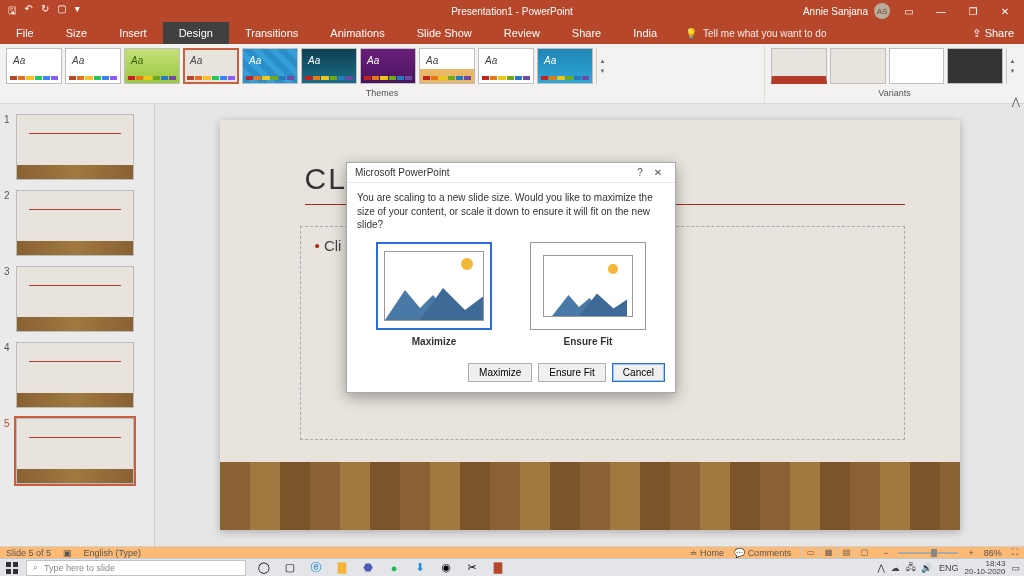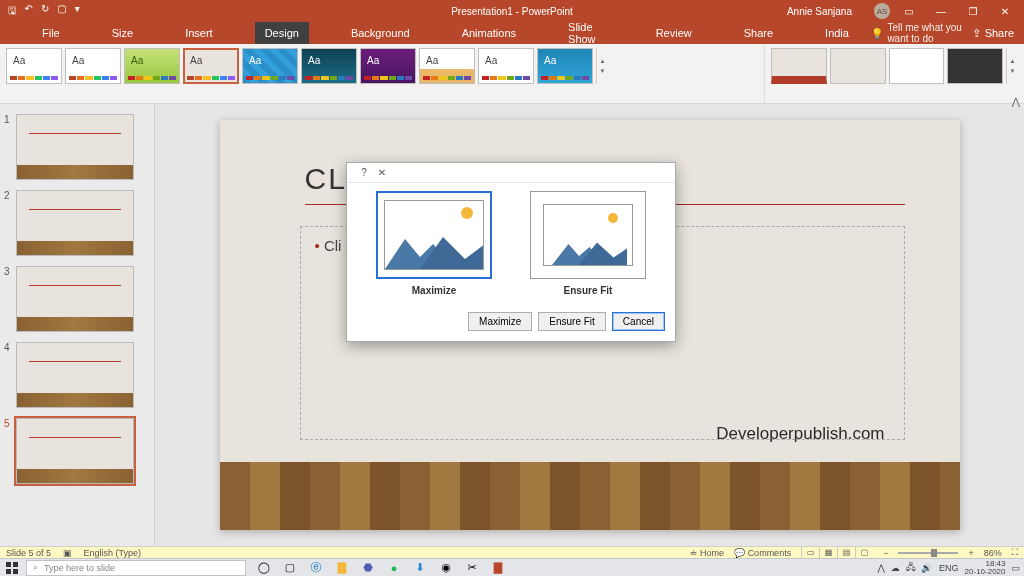--- a/index.html
+++ b/index.html
@@ -5,36 +5,36 @@
 * { margin: 0; padding: 0; box-sizing: border-box; font-family: "Segoe UI", Tahoma, sans-serif; }
 body { width: 1024px; height: 576px; overflow: hidden; background: #fff; position: relative; }
 
 
 .titlebar { height: 22px; background: #b7472a; display: flex; align-items: center; color: #fff; font-size: 10px; position: relative; }
 .titlebar .qat { display: flex; gap: 8px; padding-left: 8px; }
 .titlebar .qat span { cursor: pointer; }
 .titlebar .title { position: absolute; left: 50%; transform: translateX(-50%); }
 .titlebar .winctrl { margin-left: auto; display: flex; align-items: center; gap: 6px; padding-right: 6px; }
 .titlebar .winctrl .name { font-size: 10px; }
-.titlebar .avatar { width: 16px; height: 16px; border-radius: 50%; background: #b9ac9d; display: flex; align-items: center; justify-content: center; font-size: 8px; color: #6b4737; margin-left: 16px; }
+.titlebar .avatar { width: 16px; height: 16px; border-radius: 50%; background: #b9ac9d; display: flex; align-items: center; justify-content: center; font-size: 8px; color: #6b4737; }
 .titlebar .winbtn { width: 26px; text-align: center; cursor: pointer; font-size: 10px; }
 
 
 .ribbon-tabs { height: 22px; background: #b7472a; display: flex; align-items: stretch; color: #fff; font-size: 11px; }
-.ribbon-tabs .tab { padding: 0 10px; display: flex; align-items: center; cursor: pointer; margin-left: 32px; }
+.ribbon-tabs .tab { padding: 0 16px; display: flex; align-items: center; cursor: pointer; }
 .ribbon-tabs .tab.active { background: #404040; }
 .ribbon-tabs .tellme { display: flex; align-items: center; margin-left: 12px; font-size: 10px; opacity: .9; }
 .ribbon-tabs .tellme .bulb { width: 14px; height: 14px; margin-right: 4px; display: inline-flex; align-items: center; justify-content: center; }
 .ribbon-tabs .share { margin-left: auto; padding: 0 10px; display: flex; align-items: center; font-size: 11px; }
 
 
 .ribbon { height: 60px; background: #f3f2f1; border-bottom: 1px solid #d6d6d6; display: flex; }
 .themes-group { flex: 1; display: flex; flex-direction: column; }
 .themes-row { display: flex; padding: 4px 6px; gap: 3px; }
-.theme-thumb { width: 56px; height: 36px; border: 1px solid #bfbfbf; background: #fff; position: relative; cursor: pointer; }
+.theme-thumb { width: 56px; height: 36px; border: 1px solid #bfbfbf; background: #fff; position: relative; cursor: pointer; font-style: italic; }
 .theme-thumb.sel { outline: 2px solid #c85f3f; outline-offset: -2px; }
 .theme-thumb .aa { position: absolute; top: 6px; left: 6px; font-size: 10px; color: #444; }
 .theme-thumb .dots { position: absolute; bottom: 3px; left: 3px; right: 3px; height: 4px; display: flex; gap: 1px; }
 .theme-thumb .dots i { flex: 1; }
 .group-label { text-align: center; font-size: 9px; color: #555; padding-bottom: 2px; }
 .variants-group { width: 260px; border-left: 1px solid #e0ddda; display: flex; flex-direction: column; }
 .variants-row { display: flex; gap: 3px; padding: 4px 6px; }
 .variant-thumb { width: 56px; height: 36px; border: 1px solid #bfbfbf; cursor: pointer; }
 .customize-group { width: 100px; border-left: 1px solid #e0ddda; display: flex; flex-direction: column; align-items: center; padding-top: 3px; }
 .customize-group .cbtn { width: 40px; text-align: center; font-size: 9px; color: #333; cursor: pointer; }
@@ -78,21 +78,21 @@
 .opt.sel .pic { border: 2px solid #2a6fd6; }
 .opt .inner { width: 90px; height: 62px; border: 1px solid #999; position: relative; background: #fff; overflow: hidden; }
 .opt .sun { position: absolute; top: 6px; right: 10px; width: 12px; height: 12px; background: #f5b73a; border-radius: 50%; }
 .mountains { position: absolute; bottom: 0; left: 0; right: 0; height: 40px; }
 .opt-label { font-size: 10px; font-weight: bold; margin-top: 6px; }
 .modal-buttons { display: flex; justify-content: flex-end; gap: 6px; padding: 0 10px 10px; }
 .modal-buttons button { font-size: 10px; padding: 3px 10px; background: #f0f0f0; border: 1px solid #adadad; cursor: pointer; }
 .modal-buttons button.focus { border: 1px solid #2a6fd6; box-shadow: 0 0 0 1px #9ec3f5 inset; }
 
 
-.statusbar { position: absolute; bottom: 18px; left: 0; right: 0; height: 12px; background: #fef9c3; border-top: 1px solid #d0d0d0; display: flex; align-items: center; font-size: 9px; color: #555; padding: 0 6px; justify-content: center; }
+.statusbar { position: absolute; bottom: 18px; left: 0; right: 0; height: 12px; background: #fdba74; border-top: 1px solid #d0d0d0; display: flex; align-items: center; font-size: 9px; color: #555; padding: 0 6px; justify-content: center; }
 .statusbar .sb-left { display: flex; gap: 12px; }
 .statusbar .sb-right { margin-left: auto; display: flex; align-items: center; gap: 10px; }
 .viewbtns { display: flex; gap: 0; }
 .viewbtns span { width: 18px; height: 12px; border-left: 1px solid #c8c8c8; display: inline-flex; align-items: center; justify-content: center; font-size: 8px; cursor: pointer; }
 .zoom-slider { width: 60px; height: 2px; background: #aaa; position: relative; }
 .zoom-slider::after { content: ""; position: absolute; left: 55%; top: -3px; width: 6px; height: 8px; background: #888; }
 
 
 .taskbar { position: absolute; bottom: 0; left: 0; right: 0; height: 18px; background: #e3e5e8; border-top: 1px solid #c4c7cb; display: flex; align-items: center; font-size: 9px; }
 .taskbar .start { width: 24px; height: 18px; display: flex; align-items: center; justify-content: center; cursor: pointer; }
@@ -123,21 +123,21 @@
     <span class="winbtn">❐</span>
     <span class="winbtn">✕</span>
   </div>
 </div>
 
 <div class="ribbon-tabs">
   <div class="tab">File</div>
   <div class="tab">Size</div>
   <div class="tab">Insert</div>
   <div class="tab active">Design</div>
-  <div class="tab">Background</div>
+  <div class="tab">Transitions</div>
   <div class="tab">Animations</div>
   <div class="tab">Slide Show</div>
   <div class="tab">Review</div>
   <div class="tab">Share</div>
   <div class="tab">India</div>
   <div class="tellme">
     <span class="bulb">💡</span>
     <span>Tell me what you want to do</span>
   </div>
   <div class="share">
@@ -256,32 +256,34 @@
             <i style="background:#71a81a"></i>
             <i style="background:#2879bd"></i>
             <i style="background:#6c4aa5"></i>
           </div>
         </div>
       <div class="expand-btn">
           <span>▴</span>
           <span>▾</span>
         </div>
     </div>
+    <div class="group-label">Themes</div>
   </div>
   <div class="variants-group">
     <div class="variants-row">
       <div class="variant-thumb" style="background:#e8e4dd;border-bottom:8px solid #b23b2a"></div>
       <div class="variant-thumb" style="background:#e8e4dd"></div>
       <div class="variant-thumb" style="background:#fff"></div>
       <div class="variant-thumb" style="background:#333"></div>
       <div class="expand-btn">
           <span>▴</span>
           <span>▾</span>
         </div>
     </div>
+    <div class="group-label">Variants</div>
   </div>
 </div>
 
 <div class="main">
   <span class="collapse-handle">⋀</span>
   <div class="slide-panel">
     <div class="slide-item">
         <div class="slide-num">1</div>
         <div class="slide-mini">
           <div class="line1"></div>
@@ -312,32 +314,33 @@
         </div>
       </div>
   </div>
   <div class="editor">
     <div class="slide">
       <div class="title-txt">CLI</div>
       <div class="title-rule"></div>
       <div class="body-box">
         <span class="bullet">Cli</span>
       </div>
-      <div class="watermark">Developerpublish.com</div>
       <div class="wood"></div>
     </div>
   </div>
 </div>
 
 <div class="modal">
   <div class="modal-titlebar">
+    <span class="mt">Microsoft PowerPoint</span>
     <span class="mbtn">?</span>
     <span class="mbtn">✕</span>
   </div>
   <div class="modal-body">
+    <div class="modal-msg">You are scaling to a new slide size.  Would you like to maximize the size of your content, or scale it down to ensure it will fit on the new slide?</div>
     <div class="modal-opts">
       <div class="opt sel">
         <div class="pic">
             <div class="inner" style="width:100px;height:70px">
           <div class="sun"></div>
           <svg class="mountains" viewBox="0 0 100 40" preserveAspectRatio="none">
                 <polygon points="0,40 20,10 35,28 48,15 70,40" fill="#4a79a8"></polygon>
                 <polygon points="35,40 58,8 80,30 100,15 100,40" fill="#3f6a97"></polygon>
               </svg>
         </div>

